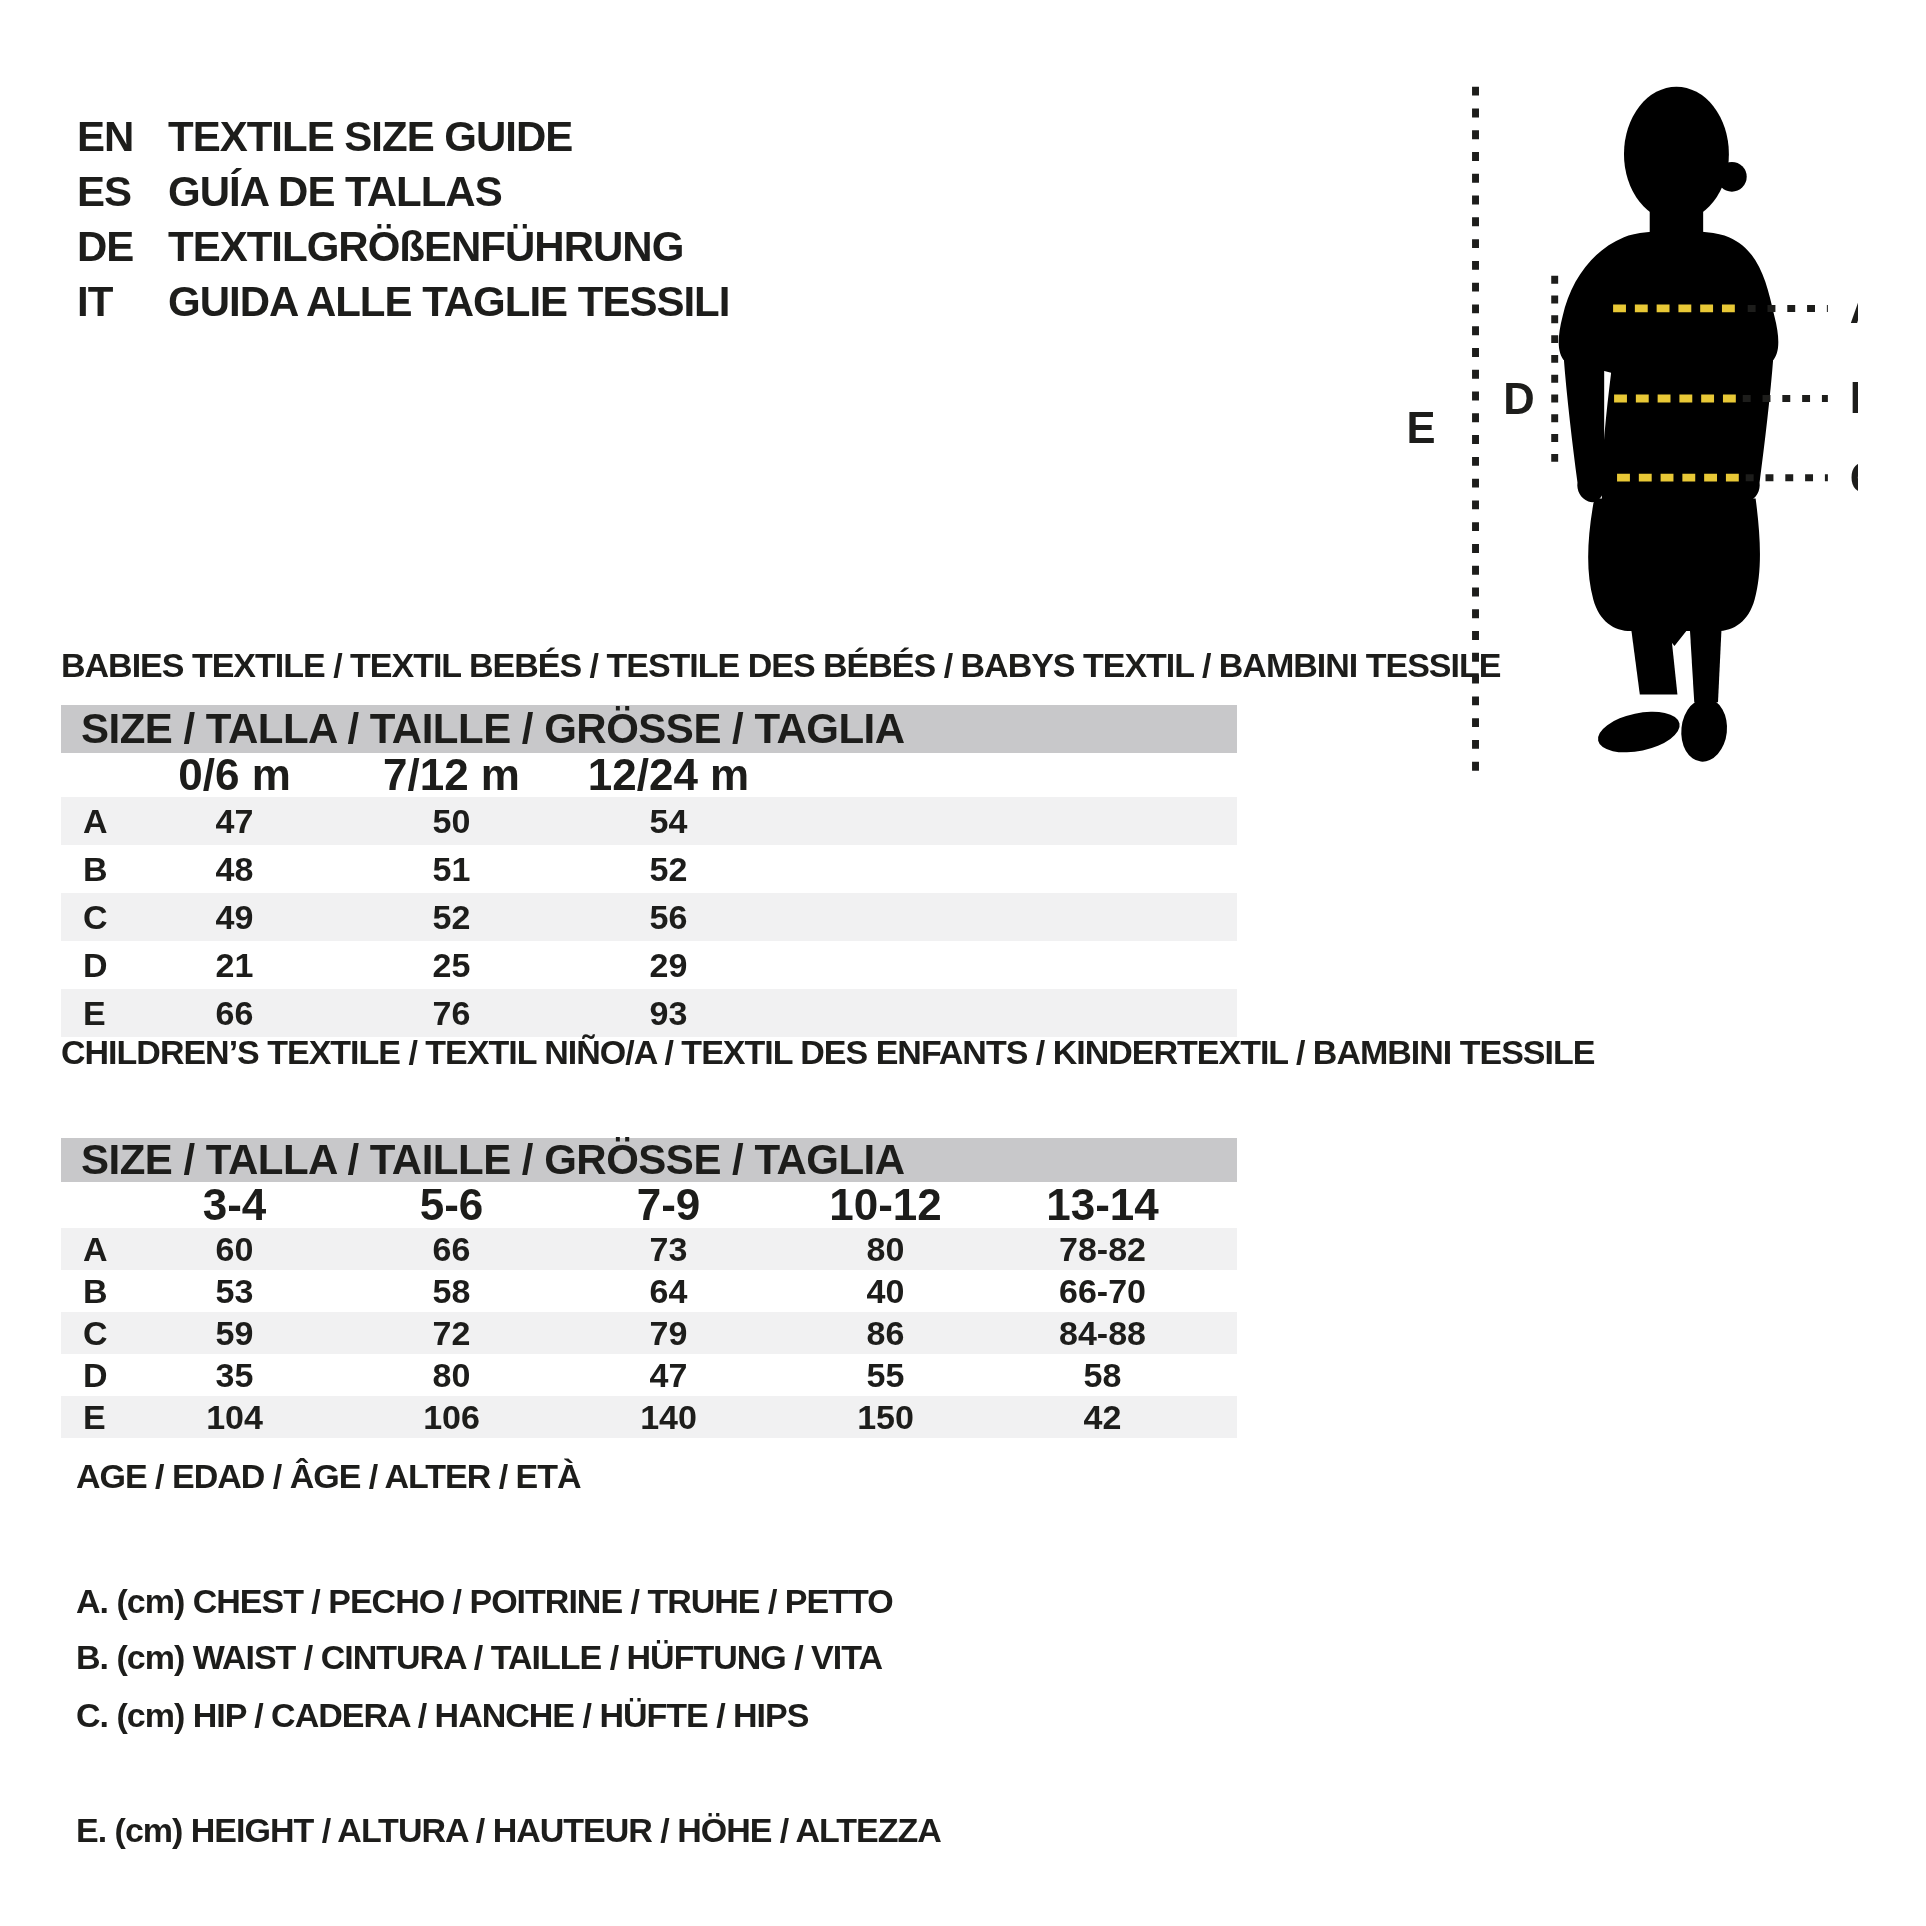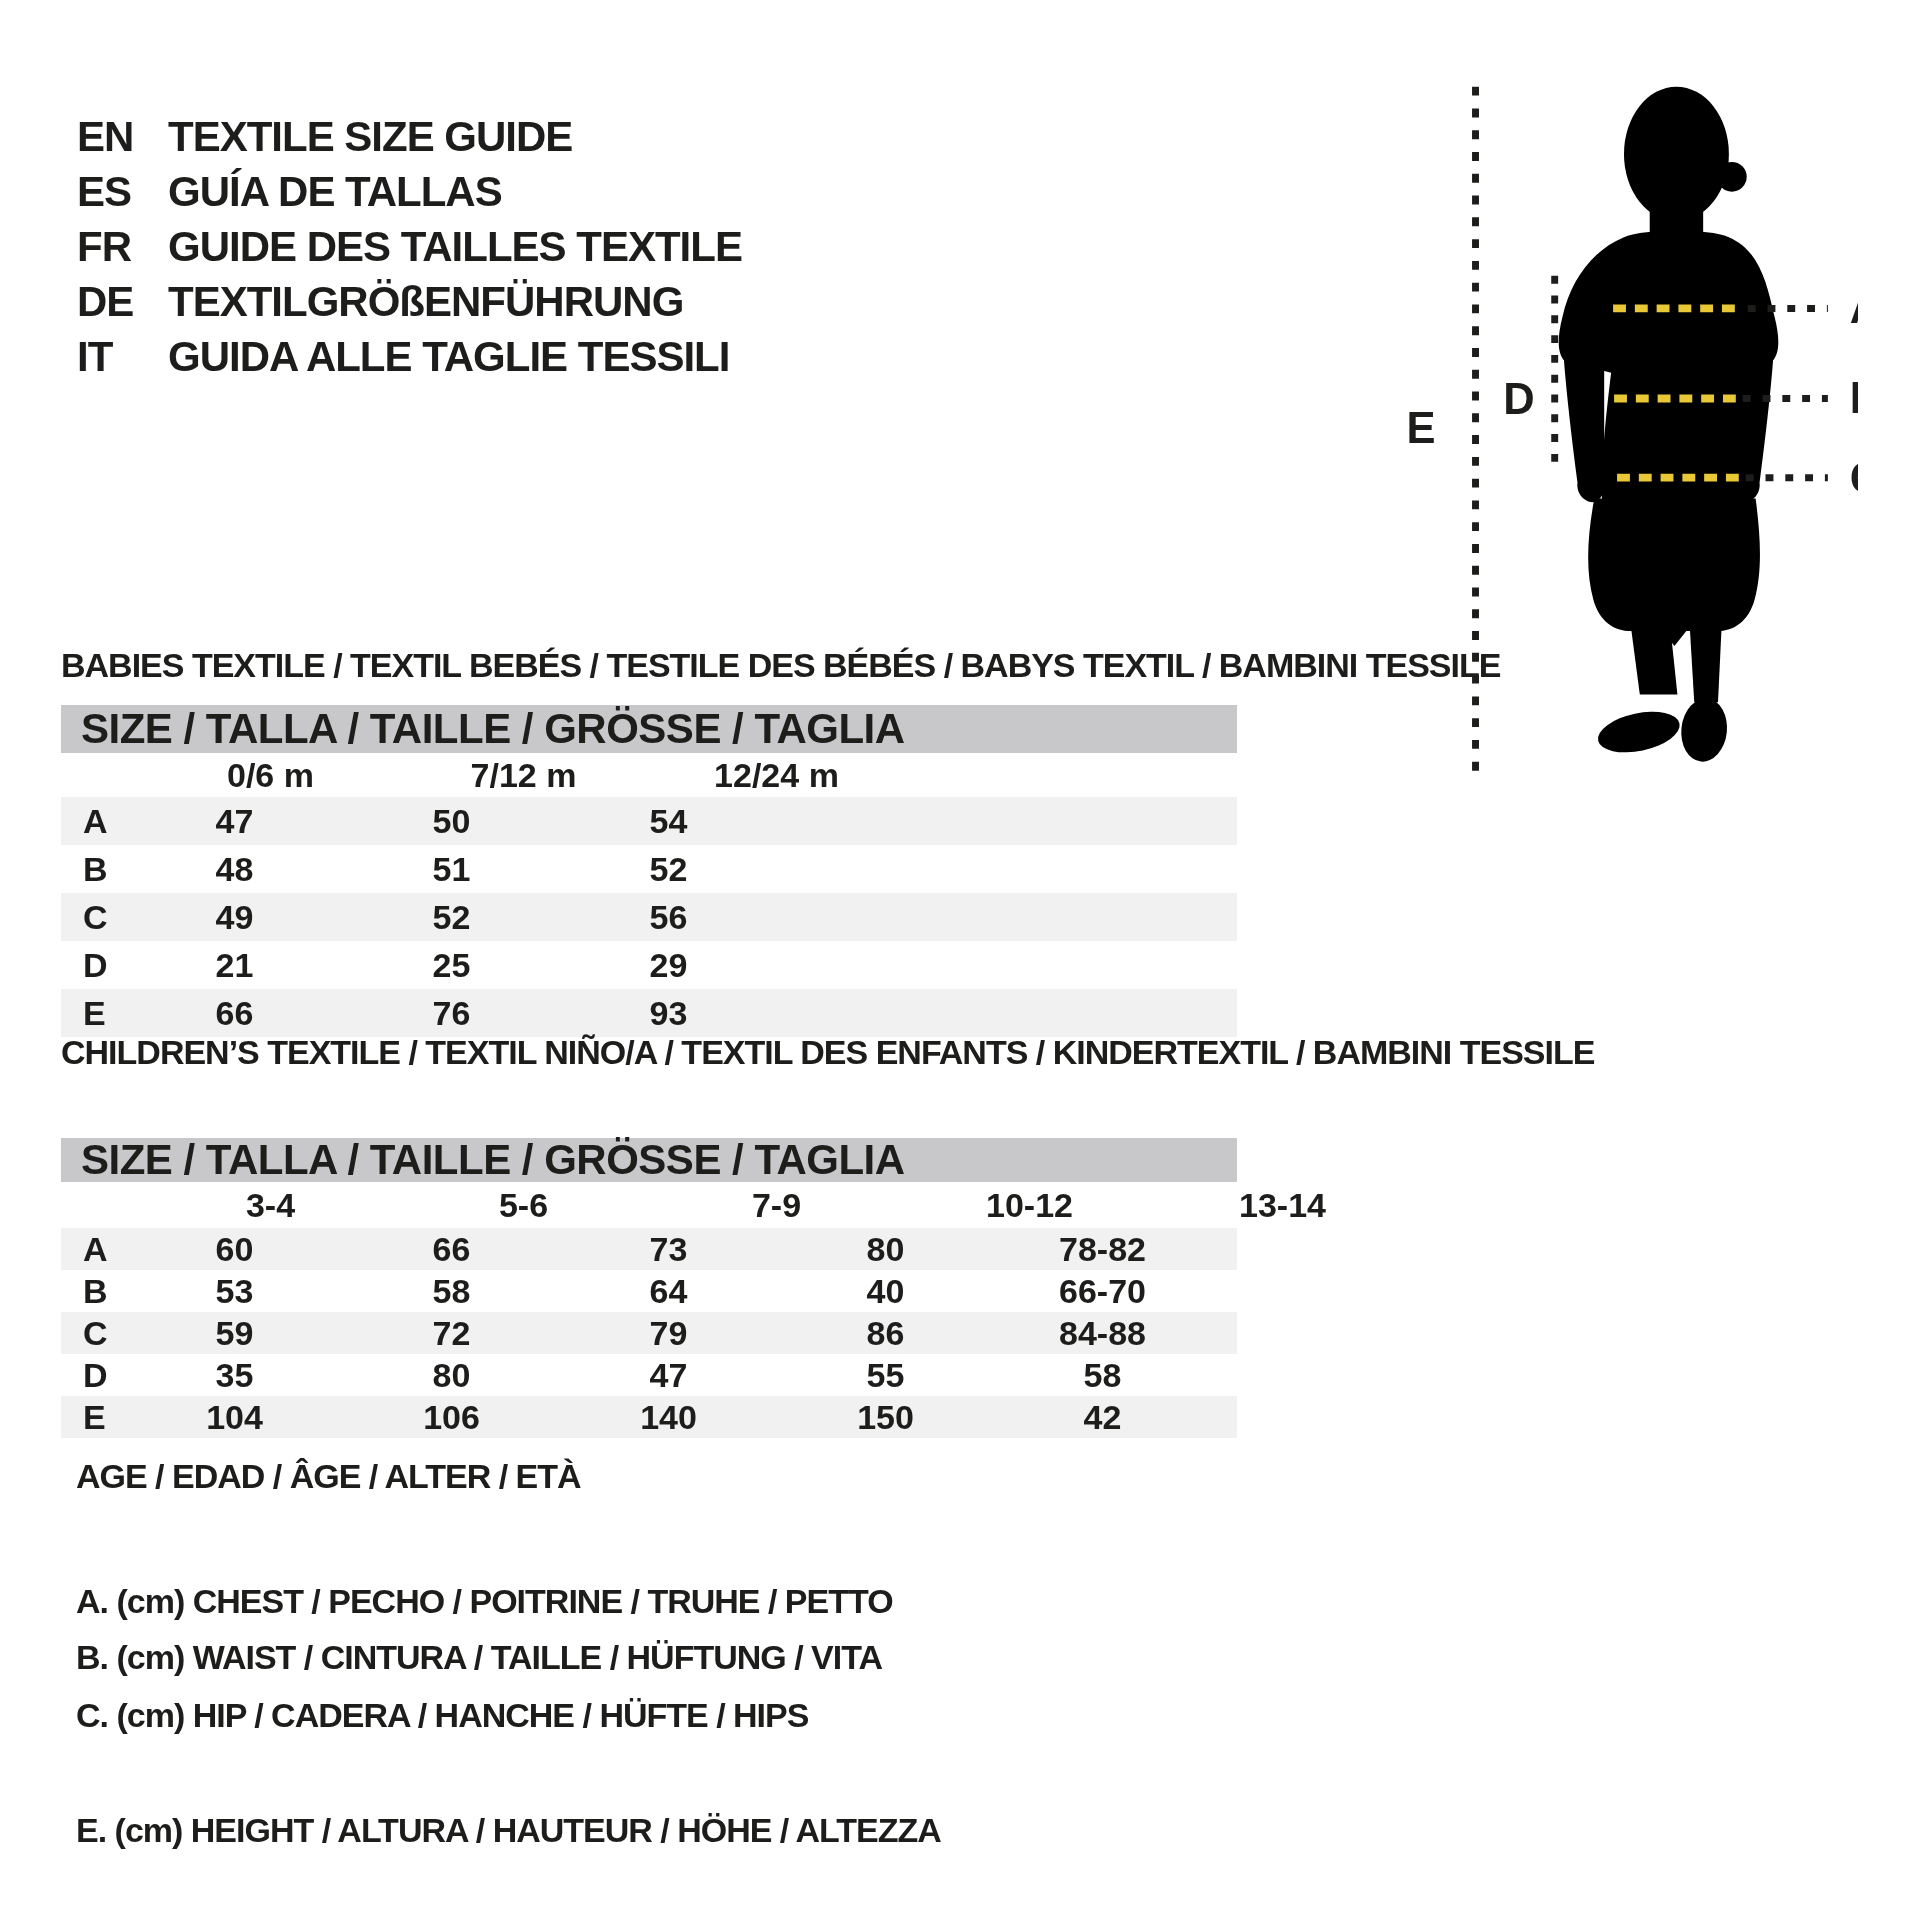--- a/index.html
+++ b/index.html
@@ -20,21 +20,21 @@
   
   .section-title{position:absolute;left:61px;font-size:34px;font-weight:bold;letter-spacing:-1px;line-height:40px;white-space:nowrap;}
   .babies-title{top:645px;}
   .children-title{top:1032px;}
   
   .size-table{position:absolute;left:61px;width:1176px;}
   .babies-table{top:705px;}
   .children-table{top:1138px;}
   .bar{height:48px;line-height:48px;background:var(--bar);font-size:42px;font-weight:bold;letter-spacing:-0.5px;padding-left:20px;box-sizing:border-box;}
   .children-table .bar{height:44px;line-height:44px;}
-  .cols{display:flex;height:44px;line-height:44px;font-size:34px;font-weight:bold;gap:36px;}
+  .cols{display:flex;height:44px;line-height:44px;font-size:44px;font-weight:bold;}
   .children-table .cols{height:46px;line-height:46px;}
   .trow{display:flex;height:48px;line-height:48px;font-size:34px;font-weight:bold;}
   .children-table .trow{height:42px;line-height:42px;}
   .trow.alt{background:var(--rowalt);}
   .cell-label{flex:0 0 65px;padding-left:22px;box-sizing:border-box;}
   .cell{flex:0 0 217px;text-align:center;}
   
   .legend-line{position:absolute;left:76px;font-size:34px;font-weight:bold;letter-spacing:-1px;line-height:40px;white-space:nowrap;}
   
   .figure-svg{position:absolute;left:1317px;top:59px;}
@@ -49,23 +49,20 @@
 <body>
 
 <div class="sheet">
 
   <div class="lang">
     <div class="lang-row">
       <span class="lang-code">EN</span><span>TEXTILE SIZE GUIDE</span>
     </div>
     <div class="lang-row">
       <span class="lang-code">ES</span><span>GUÍA DE TALLAS</span>
-    </div>
-    <div class="lang-row">
-      <span class="lang-code">FR</span><span>GUIDE DES TAILLES TEXTILE</span>
     </div>
     <div class="lang-row">
       <span class="lang-code">DE</span><span>TEXTILGRÖßENFÜHRUNG</span>
     </div>
     <div class="lang-row">
       <span class="lang-code">IT</span><span>GUIDA ALLE TAGLIE TESSILI</span>
     </div>
   </div>
 
   <svg class="figure-svg" width="610" height="772" viewBox="0 0 616 780" aria-hidden="true">

